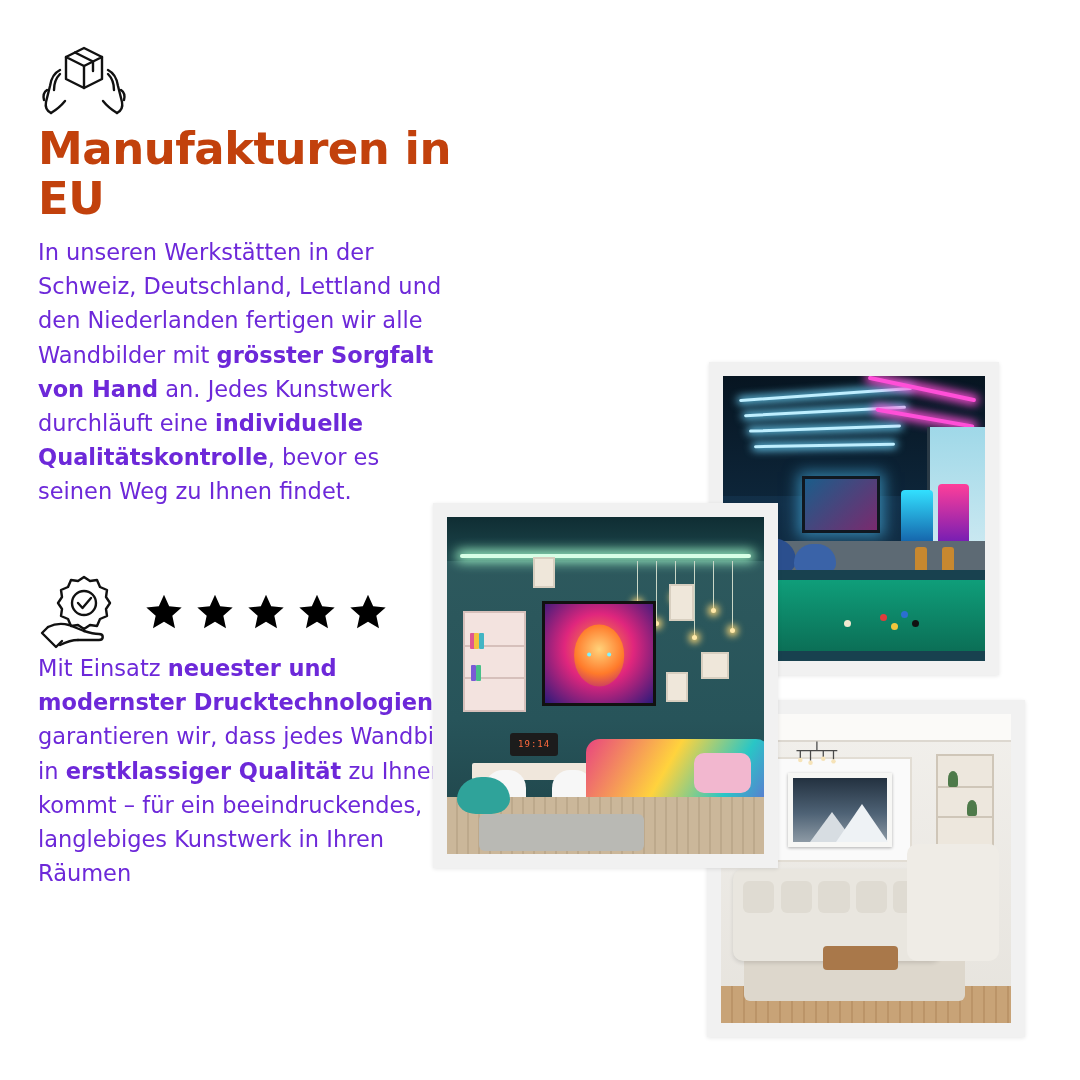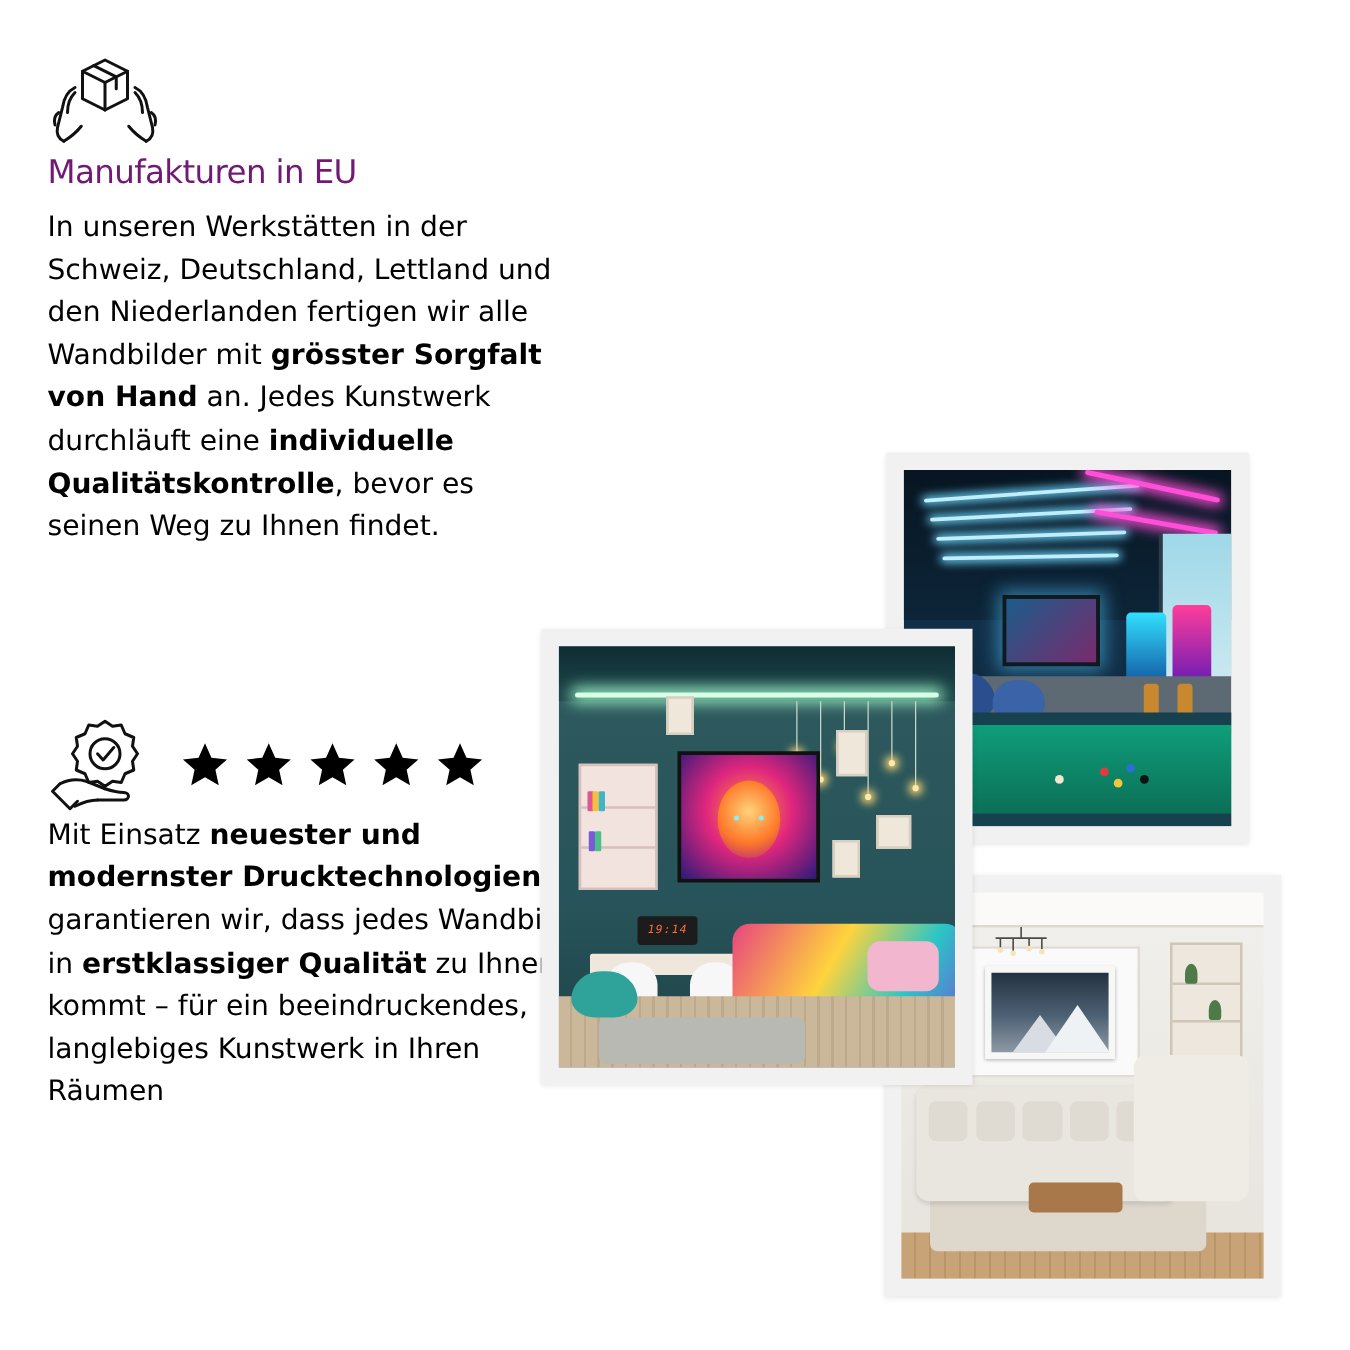--- a/index.html
+++ b/index.html
@@ -24,31 +24,31 @@
     position: absolute;
     left: 38px;
     top: 40px;
     width: 420px;
   }
 
   .icon-box { width: 92px; height: 78px; }
   .icon-box svg { display: block; }
 
   .block-title {
-    font-size: 26px;
-    font-weight: 400;
-    color: #701a75;
+    font-size: 45px;
+    font-weight: 700;
+    color: #c2410c;
     letter-spacing: -0.5px;
     margin: 6px 0 12px 0;
     line-height: 1.1;
   }
   .block-body {
     font-size: 22.5px;
     line-height: 1.52;
-    color: #000000;
+    color: #6d28d9;
     font-weight: 400;
   }
   .block-body b { font-weight: 700; }
 
   .block-two { position: absolute; left: 38px; top: 575px; width: 420px; }
 
   .stars-row {
     display: flex;
     align-items: center;
     gap: 0px;
@@ -86,21 +86,20 @@
     position: absolute;
     background: #f1f1f1;
     padding: 14px;
     box-shadow: 0 1px 4px rgba(0,0,0,0.10);
   }
   .photo .inner {
     width: 100%;
     height: 100%;
     overflow: hidden;
     position: relative;
-    font-style: italic;
   }
 
   .photo-gameroom { left: 709px; top: 362px; width: 290px; height: 313px; }
   .photo-kids     { left: 433px; top: 503px; width: 345px; height: 365px; z-index: 5;}
   .photo-living   { left: 707px; top: 700px; width: 318px; height: 337px; }
 
   
   .gr-sky {
     position:absolute; inset:0;
     background: linear-gradient(180deg,#0b1b2a 0%, #123049 45%, #0d2233 100%);

